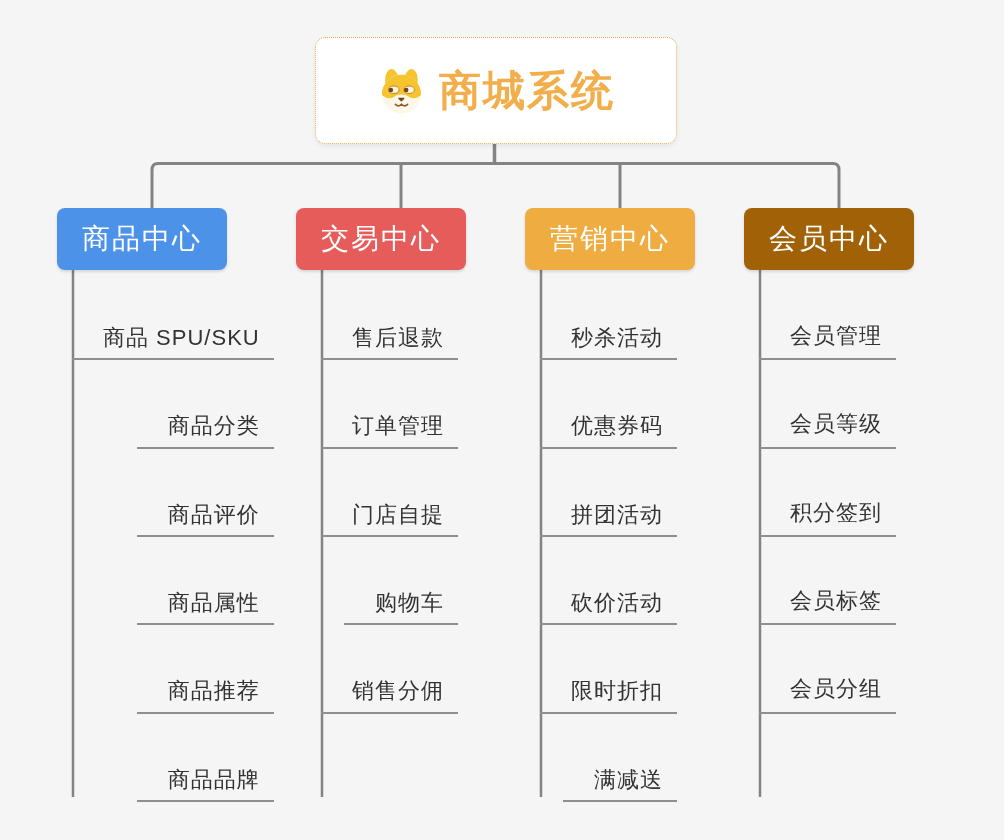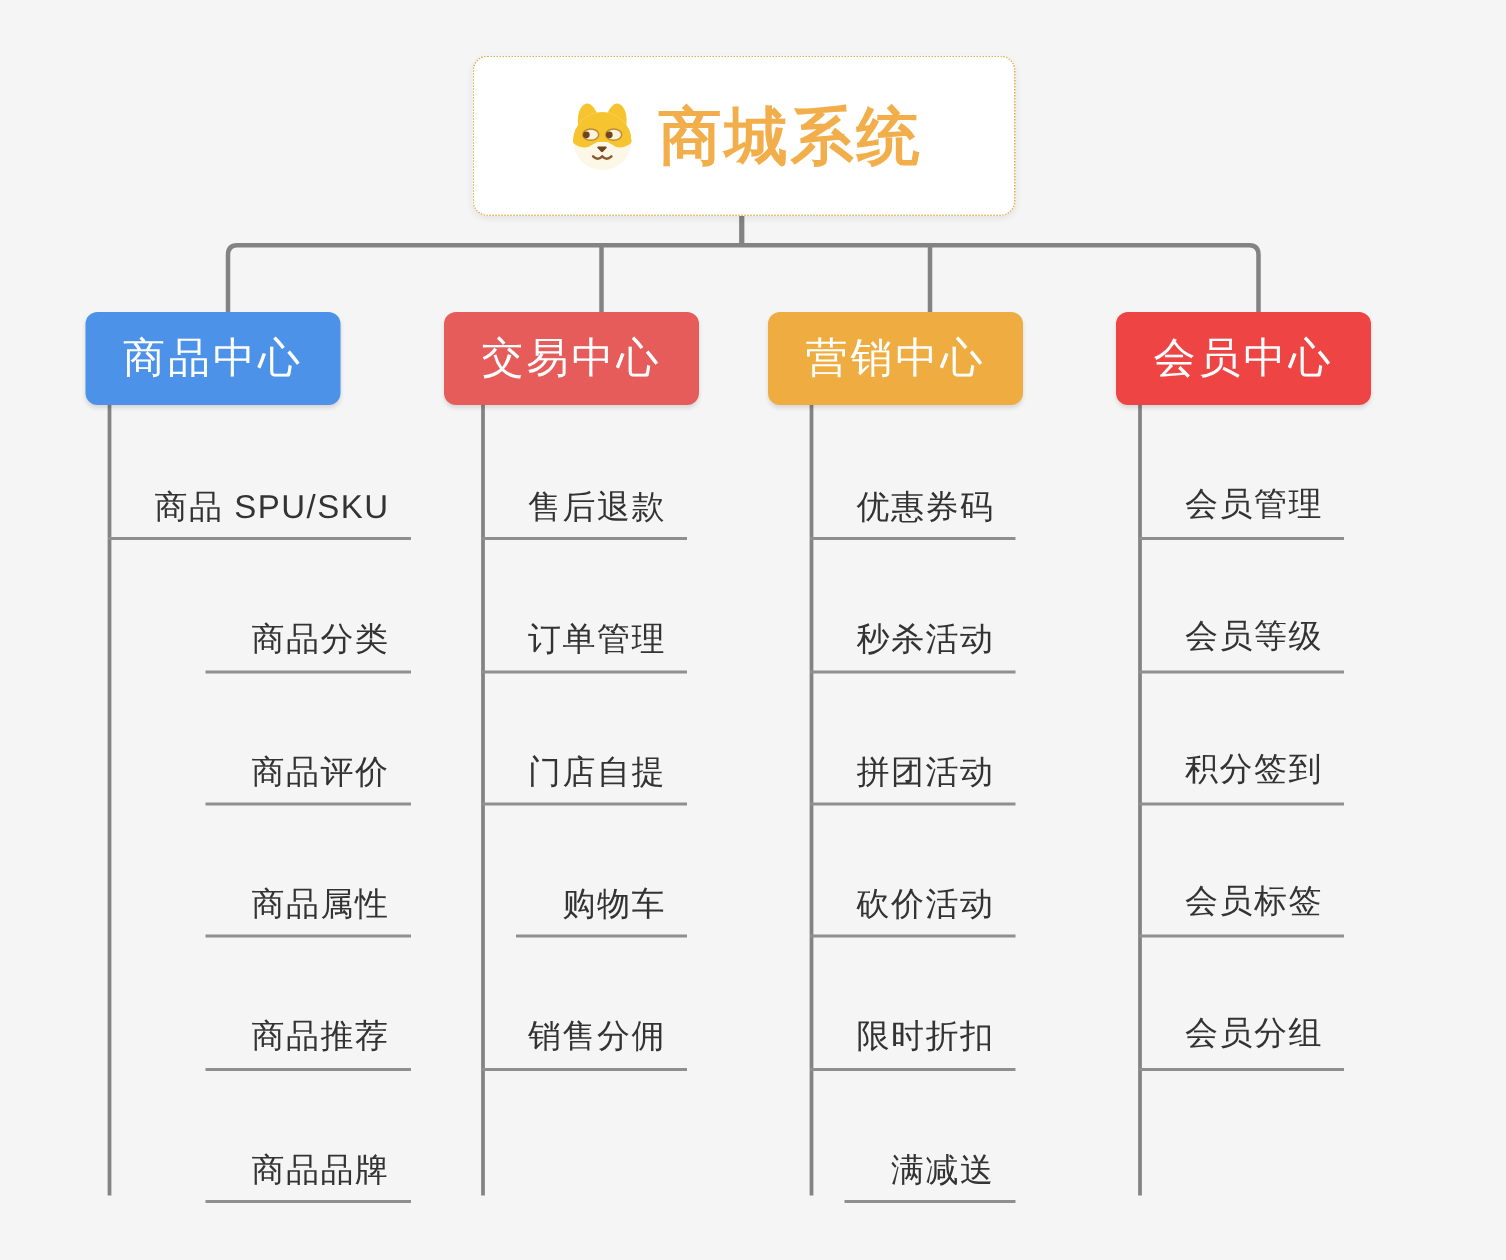--- a/index.html
+++ b/index.html
@@ -45,21 +45,21 @@
     border-radius:8px;
     display:flex;align-items:center;justify-content:center;
     color:#ffffff;
     font-size:28px;
     letter-spacing:2px;
     z-index:2;
     box-shadow:0 2px 3px rgba(0,0,0,0.12);
   }
   .branch-box.b0{left:57px;}
   .branch-box.b1{left:296px;}
-  .branch-box.b2{left:512px;}
+  .branch-box.b2{left:525px;}
   .branch-box.b3{left:744px;}
   
   .column{
     position:absolute;top:272px;
     display:flex;flex-direction:column;align-items:flex-end;
     z-index:2;
   }
   .column.c0{left:72px;}
   .column.c1{left:321px;}
   .column.c2{left:540px;}
@@ -128,21 +128,21 @@
 
   <div class="branch-box b0" style="background-color: rgb(75, 146, 232);">
     <span>商品中心</span>
   </div>
   <div class="branch-box b1" style="background-color: rgb(229, 92, 90);">
     <span>交易中心</span>
   </div>
   <div class="branch-box b2" style="background-color: rgb(239, 172, 64);">
     <span>营销中心</span>
   </div>
-  <div class="branch-box b3" style="background-color: #ef4444;">
+  <div class="branch-box b3" style="background-color: #a16207;">
     <span>会员中心</span>
   </div>
 
   <div class="column c0">
     <div class="leaf">商品 SPU/SKU</div>
     <div class="leaf">商品分类</div>
     <div class="leaf">商品评价</div>
     <div class="leaf">商品属性</div>
     <div class="leaf">商品推荐</div>
     <div class="leaf">商品品牌</div>
@@ -150,22 +150,22 @@
 
   <div class="column c1">
     <div class="leaf">售后退款</div>
     <div class="leaf">订单管理</div>
     <div class="leaf">门店自提</div>
     <div class="leaf">购物车</div>
     <div class="leaf">销售分佣</div>
   </div>
 
   <div class="column c2">
+    <div class="leaf">秒杀活动</div>
     <div class="leaf">优惠券码</div>
-    <div class="leaf">秒杀活动</div>
     <div class="leaf">拼团活动</div>
     <div class="leaf">砍价活动</div>
     <div class="leaf">限时折扣</div>
     <div class="leaf">满减送</div>
   </div>
 
   <div class="column c3">
     <div class="leaf">会员管理</div>
     <div class="leaf">会员等级</div>
     <div class="leaf">积分签到</div>

